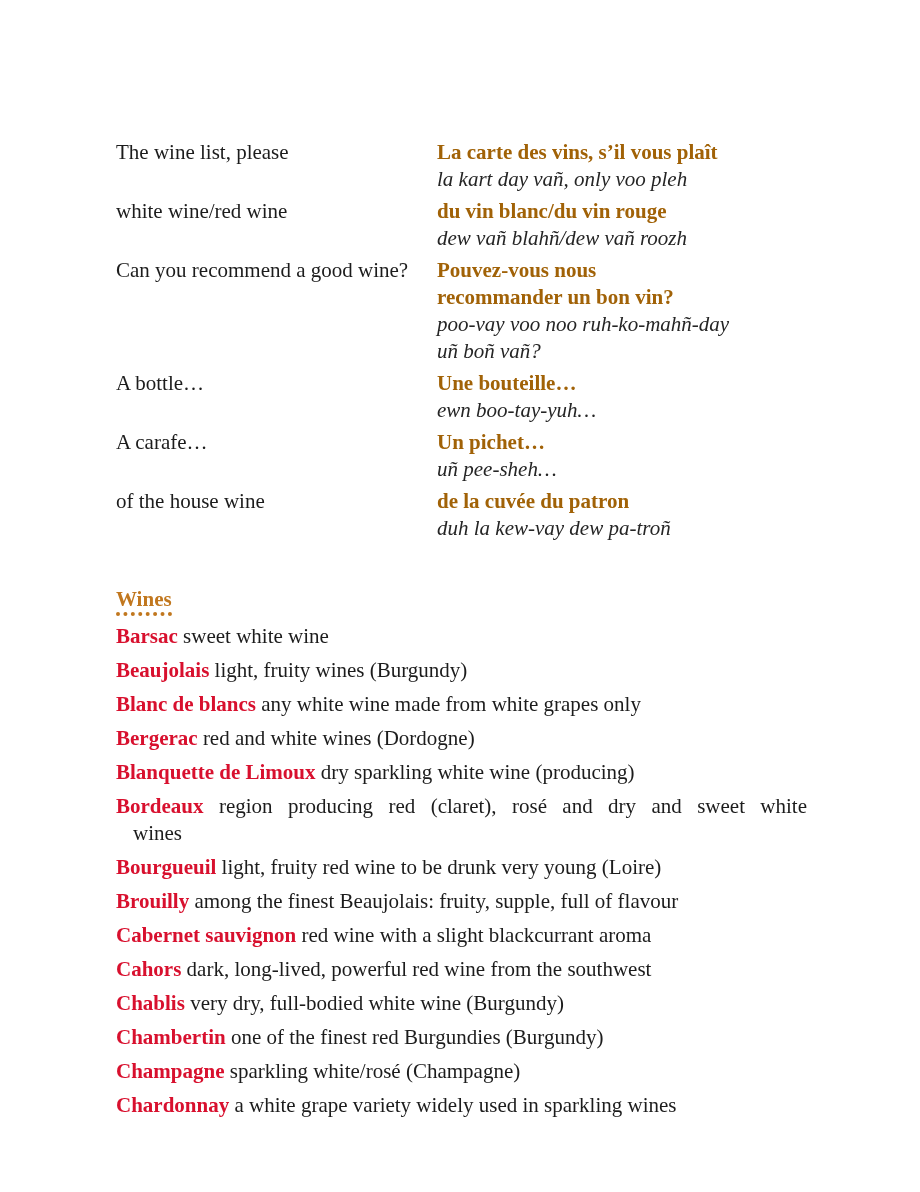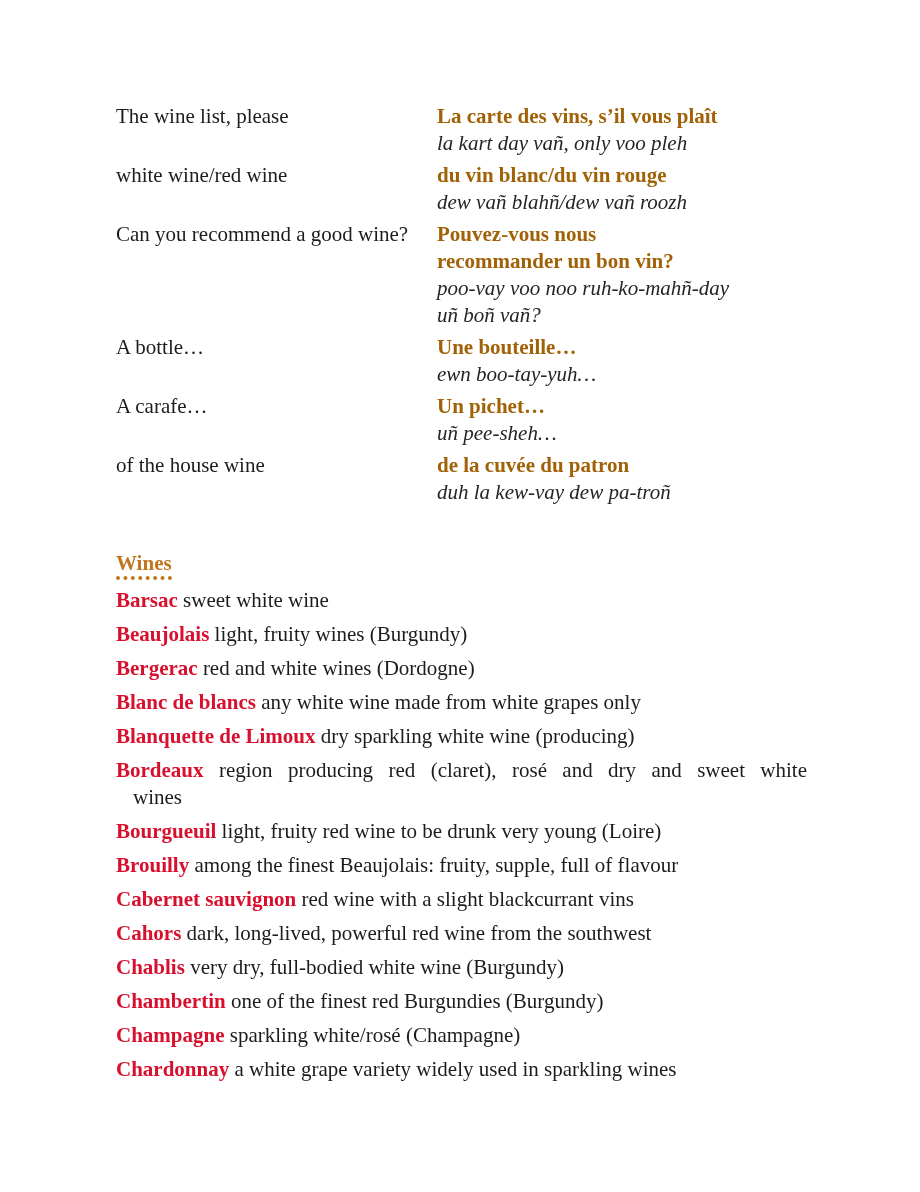--- a/index.html
+++ b/index.html
@@ -9,20 +9,21 @@
   }
   body {
     width: 920px;
     height: 1192px;
     overflow: hidden;
     font-family: "Liberation Serif", "DejaVu Serif", serif;
     color: #1c1c1c;
   }
   .page {
     padding: 103px 113px 0 116px; 
+    margin-top: 36px;
   }
 
   
   .phrase-table { }
   .phrase-row {
     display: grid;
     grid-template-columns: 321px 1fr;
     margin-bottom: 5px;
   }
   .phrase-en {
@@ -141,36 +142,36 @@
 
   
   <div class="wines-heading">Wines</div>
 
   <div class="wine-list">
 
     <div class="wine-entry"><span class="wine-name">Barsac</span> <span class="wine-desc">sweet white wine</span></div>
 
     <div class="wine-entry"><span class="wine-name">Beaujolais</span> <span class="wine-desc">light, fruity wines (Burgundy)</span></div>
 
+    <div class="wine-entry"><span class="wine-name">Blanc de blancs</span> <span class="wine-desc">any white wine made from white grapes only</span></div>
+
     <div class="wine-entry"><span class="wine-name">Bergerac</span> <span class="wine-desc">red and white wines (Dordogne)</span></div>
-
-    <div class="wine-entry"><span class="wine-name">Blanc de blancs</span> <span class="wine-desc">any white wine made from white grapes only</span></div>
 
     <div class="wine-entry"><span class="wine-name">Blanquette de Limoux</span> <span class="wine-desc">dry sparkling white wine (producing)</span></div>
 
     <div class="wine-entry">
       <span class="wine-line-justify"><span class="wine-name">Bordeaux</span> <span class="wine-desc">region producing red (claret), rosé and dry and sweet white</span></span>
       <span class="wine-line-indent wine-desc">wines</span>
     </div>
 
     <div class="wine-entry"><span class="wine-name">Bourgueuil</span> <span class="wine-desc">light, fruity red wine to be drunk very young (Loire)</span></div>
 
     <div class="wine-entry"><span class="wine-name">Brouilly</span> <span class="wine-desc">among the finest Beaujolais: fruity, supple, full of flavour</span></div>
 
-    <div class="wine-entry"><span class="wine-name">Cabernet sauvignon</span> <span class="wine-desc">red wine with a slight blackcurrant vins</span></div>
+    <div class="wine-entry"><span class="wine-name">Cabernet sauvignon</span> <span class="wine-desc">red wine with a slight blackcurrant aroma</span></div>
 
     <div class="wine-entry"><span class="wine-name">Cahors</span> <span class="wine-desc">dark, long-lived, powerful red wine from the southwest</span></div>
 
     <div class="wine-entry"><span class="wine-name">Chablis</span> <span class="wine-desc">very dry, full-bodied white wine (Burgundy)</span></div>
 
     <div class="wine-entry"><span class="wine-name">Chambertin</span> <span class="wine-desc">one of the finest red Burgundies (Burgundy)</span></div>
 
     <div class="wine-entry"><span class="wine-name">Champagne</span> <span class="wine-desc">sparkling white/rosé (Champagne)</span></div>
 
     <div class="wine-entry"><span class="wine-name">Chardonnay</span> <span class="wine-desc">a white grape variety widely used in sparkling wines</span></div>

